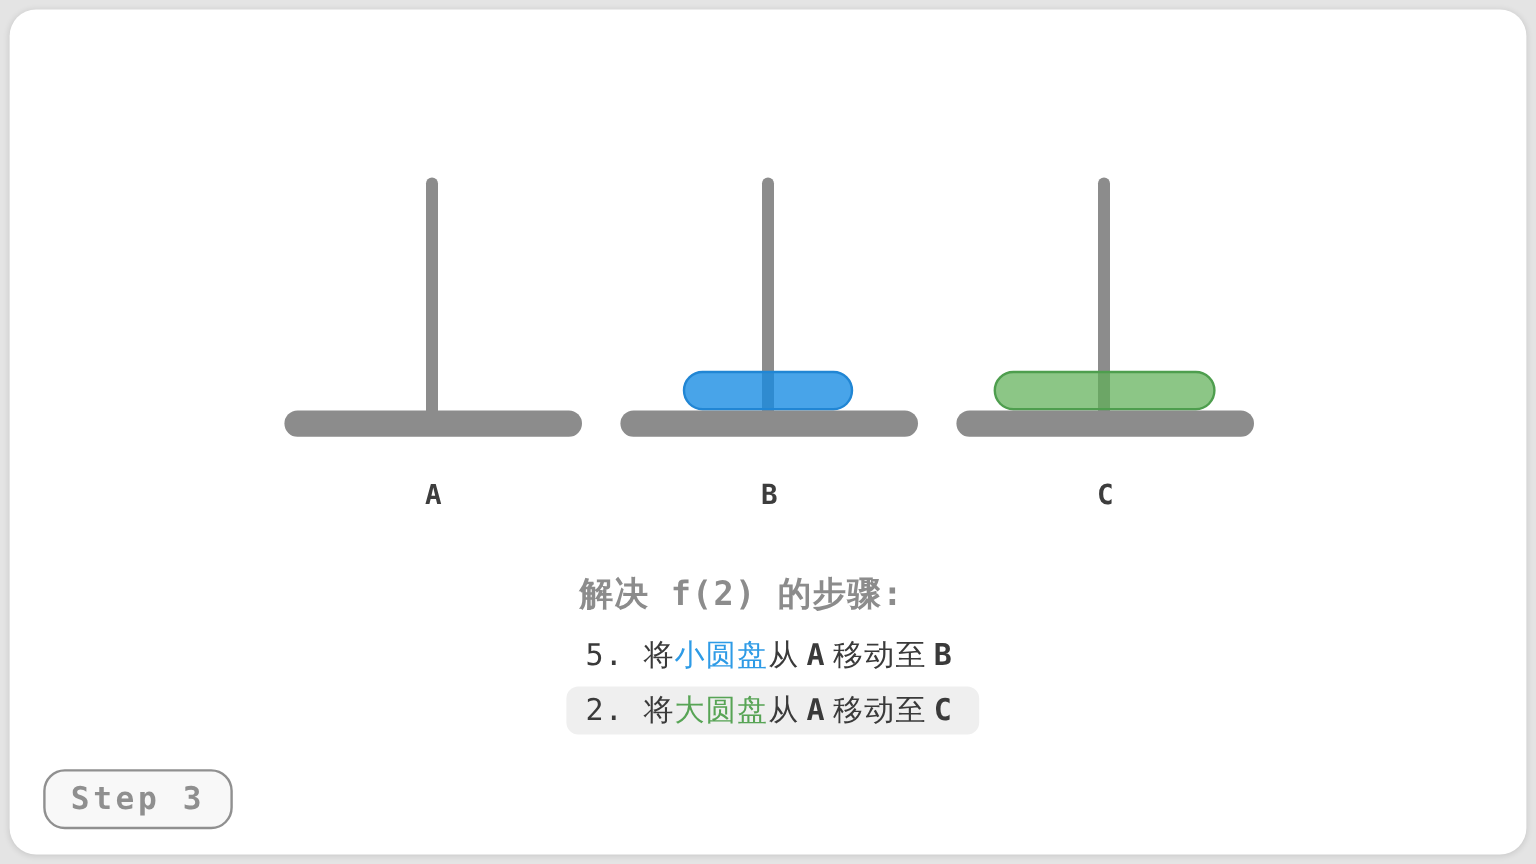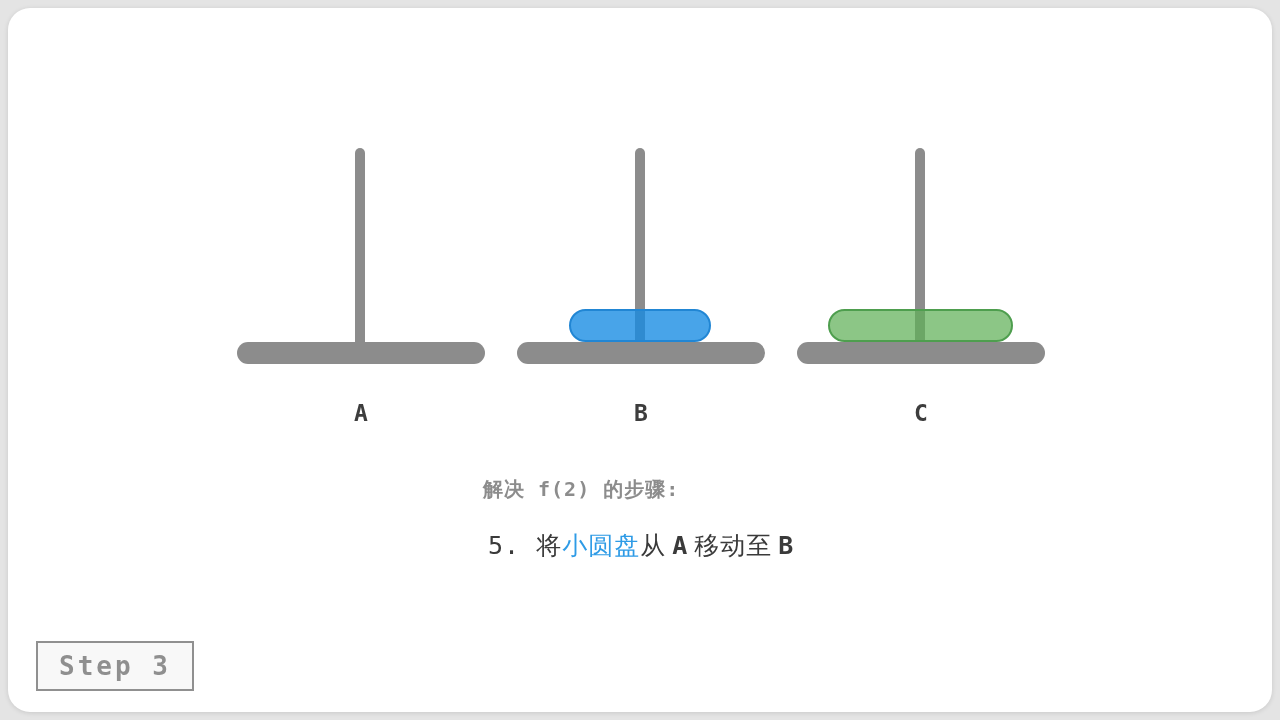--- a/index.html
+++ b/index.html
@@ -47,21 +47,21 @@
   
   .pole.peg-a { left: 347px; } .base.peg-a { left: 229px; } .peg-label.peg-a { left: 229px; }
   .pole.peg-b { left: 627px; } .base.peg-b { left: 509px; } .peg-label.peg-b { left: 509px; }
   .pole.peg-c { left: 907px; } .base.peg-c { left: 789px; } .peg-label.peg-c { left: 789px; }
   .disk.small { left: 561px; width: 142px; }
   .disk.large { left: 820px; width: 185px; }
   
   .caption-title {
     position: absolute;
     left: 475px; top: 468px;
-    font-size: 20px; font-weight: bold;
+    font-size: 28px; font-weight: bold;
     letter-spacing: 1px;
     color: var(--title_text);
   }
   .steps {
     position: absolute;
     left: 464px; top: 518px;
   }
   .step-row {
     display: block;
     height: 40px;
@@ -78,21 +78,21 @@
   .part-blue  { color: var(--blue_text); text-align: right; }
   .part-green { color: var(--green_text); }
   .part-peg   { color: var(--step_text); font-weight: bold; margin: 0 6px; }
   
   .step-badge {
     position: absolute;
     left: 28px; top: 633px;
     padding: 8px 21px;
     background: var(--badge_bg);
     border: 2px solid var(--badge_border);
-    border-radius: 0;
+    border-radius: 18px;
     font-size: 26px; font-weight: bold;
     letter-spacing: 3px;
     color: var(--badge_text);
   }
   
   .watermark {
     position: absolute;
     right: 56px; bottom: 13px;
     font-size: 17px;
     letter-spacing: 1px;
@@ -115,20 +115,21 @@
 
   <div class="pole peg-c"></div>
   <div class="disk green large"></div>
   <div class="base peg-c"></div>
   <div class="peg-label peg-c">C</div>
 
   <div class="caption-title">解决 f(2) 的步骤:</div>
 
   <div class="steps">
     <div class="step-row"><span class="part-plain">5. 将</span><span class="part-blue">小圆盘</span><span class="part-plain">从</span><span class="part-peg">A</span><span class="part-plain">移动至</span><span class="part-peg">B</span></div>
+    <div class="step-row highlighted"><span class="part-plain">2. 将</span><span class="part-green">大圆盘</span><span class="part-plain">从</span><span class="part-peg">A</span><span class="part-plain">移动至</span><span class="part-peg">C</span></div>
   </div>
 
   <div class="step-badge">
     <span>Step 3</span>
   </div>
 
 
 </div>
 
 </body></html>

